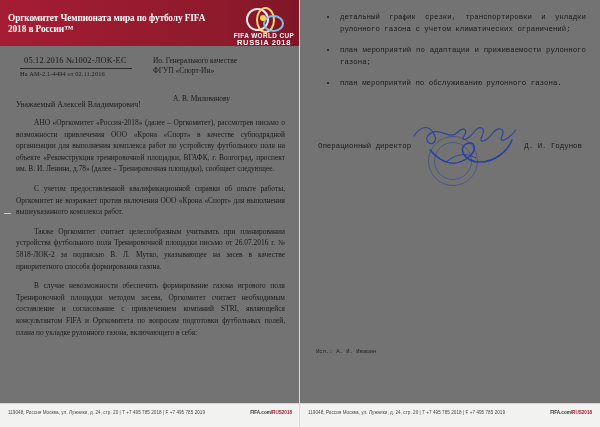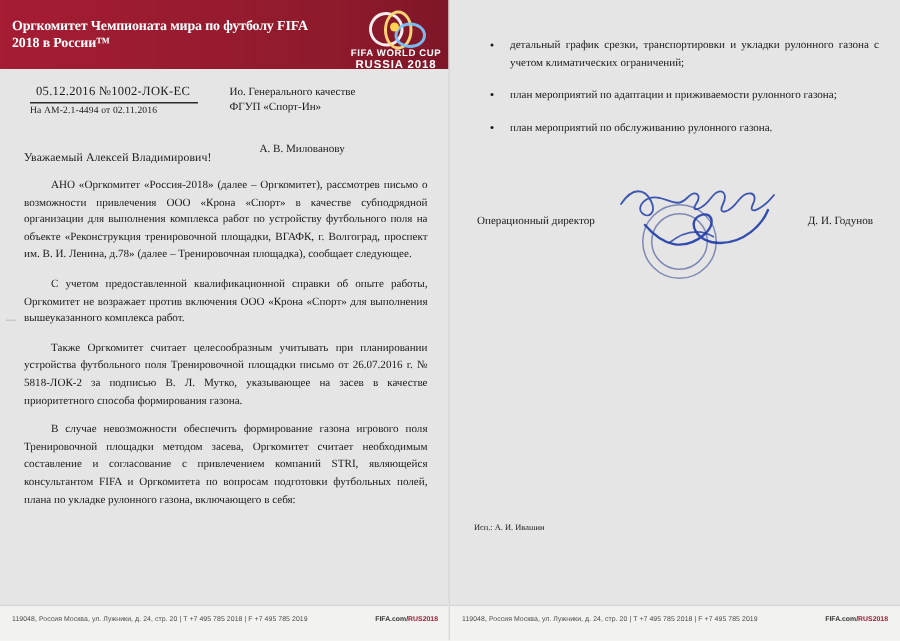--- a/index.html
+++ b/index.html
@@ -19,21 +19,21 @@
     position: absolute;
     top: 0; left: 0;
     width: 600px;
     height: 427px;
     display: flex;
   }
   .sheet {
     position: relative;
     width: 300px;
     height: 427px;
-    background: #e5e5e5;
+    background: #737373;
     box-sizing: border-box;
     overflow: hidden;
   }
   .sheet.left {
     border-right: 1px solid #d8d8d8;
   }
 
   
   .header-band {
     position: relative;
@@ -306,21 +306,21 @@
     <div class="fold-line"></div>
 
     <div class="footer">
       <span class="addr">119048, Россия Москва, ул. Лужники, д. 24, стр. 20  |  T +7 495 785 2018  |  F +7 495 785 2019</span>
       <span class="site"><span>FIFA.com/</span><span class="rus">RUS2018</span></span>
     </div>
   </div>
 
   <div class="sheet right">
 
-    <div class="body-area" style="padding-top:18px;height:385px;">
+    <div class="body-area" style="padding-top:6px;height:385px;font-family:Liberation Mono, monospace;">
 
       <ul class="bullets right-col">
         <li>детальный график срезки, транспортировки и укладки рулонного газона с учетом климатических ограничений;</li>
         <li>план мероприятий по адаптации и приживаемости рулонного газона;</li>
         <li>план мероприятий по обслуживанию рулонного газона.</li>
       </ul>
 
       <div class="sign-row">
         <span class="sign-title">Операционный директор</span>
         <span class="sign-name">Д. И. Годунов</span>

